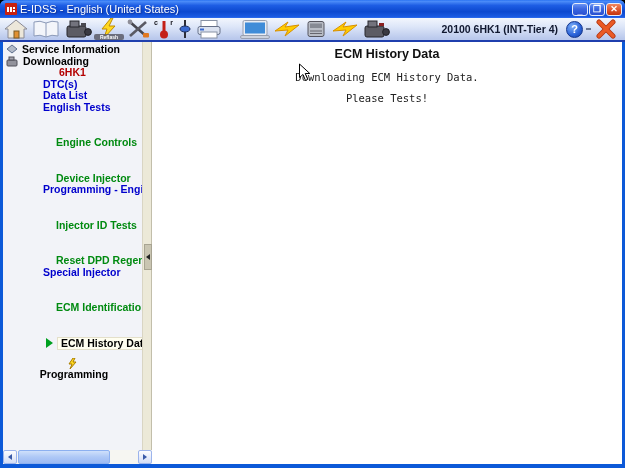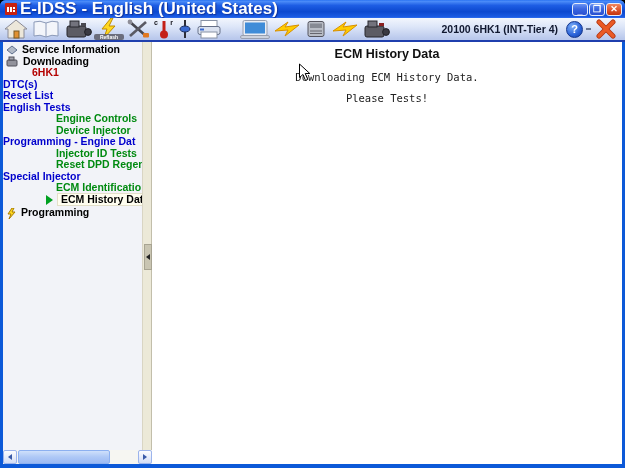--- a/index.html
+++ b/index.html
@@ -3,21 +3,21 @@
 <meta charset="utf-8">
 <style>
   html,body{margin:0;padding:0;width:625px;height:468px;overflow:hidden;
     font-family:"Liberation Sans",sans-serif;background:#000;}
   .window{position:absolute;inset:0;background:#0c59d8;border-radius:6px 6px 0 0;}
   
   .titlebar{position:absolute;top:0;left:0;right:0;height:18px;border-radius:6px 6px 0 0;
     background:linear-gradient(180deg,#2b73f2 0%,#4a8bf8 8%,#1d5de4 30%,#0c48cf 65%,#1a5ae2 92%,#2f6cee 100%);
     display:flex;align-items:center;padding:0 3px;box-sizing:border-box;}
   .appicon{width:12px;height:12px;margin:0 3px 0 2px;flex:none;}
-  .titletext{color:#fff;font-weight:bold;font-size:17px;text-shadow:1px 1px 1px #10339e;
+  .titletext{color:#fff;font-weight:normal;font-size:11px;text-shadow:1px 1px 1px #10339e;
     flex:1;white-space:nowrap;overflow:hidden;}
   .winbtn{width:16px;height:13px;margin-left:1px;border-radius:3px;border:1px solid #e6ecfa;
     display:flex;align-items:center;justify-content:center;color:#fff;font-size:9px;line-height:9px;
     font-weight:bold;box-sizing:border-box;flex:none;
     background:linear-gradient(180deg,#6a94f4 0%,#3a66e0 45%,#2a50d0 100%);}
   .winbtn.close{background:linear-gradient(180deg,#f0885e 0%,#e25c33 45%,#c43510 100%);}
   .winbtn span{transform:translateY(-0.5px);}
   .winbtn.min span{transform:translateY(2px);}
   
   .toolbar{position:absolute;top:18px;left:0;right:0;height:24px;box-sizing:border-box;
@@ -36,27 +36,27 @@
     background:radial-gradient(circle at 35% 30%,#7db0f8,#2a62d8 60%,#143f9e 100%);
     border:1px solid #12348c;color:#fff;font-weight:bold;font-size:11px;display:flex;
     align-items:center;justify-content:center;box-sizing:border-box;}
   .helpdash{width:5px;height:2px;background:#6a7690;margin-right:4px;flex:none;}
   .exitx{margin-right:4px;flex:none;}
   
   .bodyarea{position:absolute;top:42px;left:3px;right:3px;bottom:4px;background:#fff;}
   .sidebar{position:absolute;top:0;left:0;width:139px;bottom:14px;background:#f2f3f8;
     overflow:hidden;}
   .tree{position:absolute;top:2px;left:0;right:0;}
-  .trow{display:flex;align-items:flex-end;line-height:11.5px;height:11.5px;white-space:nowrap;
+  .trow{display:flex;align-items:center;line-height:11.5px;height:11.5px;white-space:nowrap;
     font-size:10.5px;font-weight:bold;}
-  .lvl0{padding-left:3px;} .lvl1{padding-left:29px;} .lvl2{} .lvl3{padding-left:53px;}
+  .lvl0{padding-left:3px;} .lvl1{padding-left:29px;} .lvl2{padding-left:40px;} .lvl3{padding-left:53px;margin-top:24px;}
   .lvl3.sel{padding-left:42px;}
-  .gap-before{margin-top:2px;}
+  .gap-before{margin-top:9px;flex-direction:column;}
   .ticon{display:inline-flex;align-items:center;margin-right:4px;flex:none;}
-  .c-root{color:#000;} .c-model{color:#b40000;} .c-cat{color:#0000cc;} .c-act{color:#008a10;}
+  .c-root{color:#000;} .c-model{color:#b40000;margin-left:27px;} .c-cat{color:#0000cc;} .c-act{color:#008a10;}
   .c-sel{color:#000;background:#fffef0;padding:0 3px;box-shadow:0 0 0 1px #e4e0ca;}
   
   .splitter{position:absolute;top:0;left:139px;width:10px;bottom:14px;background:#ece9d8;
     border-left:1px solid #d9d5c4;border-right:1px solid #c2beaa;box-sizing:border-box;}
   .splitgrip{position:absolute;top:202px;left:1px;width:6px;height:24px;background:#c9c5b2;
     border:1px solid #a8a492;display:flex;align-items:center;justify-content:center;}
   .splitarrow{width:0;height:0;border-top:3px solid transparent;border-bottom:3px solid transparent;
     border-right:4px solid #222;}
   
   .hscroll{position:absolute;left:0;bottom:0;width:149px;height:14px;background:#f3f2ec;
@@ -228,21 +228,21 @@
             </span>
           <span class="c-root">Downloading</span>
         </div>
         <div class="trow lvl1">
           <span class="c-model">6HK1</span>
         </div>
         <div class="trow lvl2">
           <span class="c-cat">DTC(s)</span>
         </div>
         <div class="trow lvl2">
-          <span class="c-cat">Reset List</span>
+          <span class="c-cat">Data List</span>
         </div>
         <div class="trow lvl2">
           <span class="c-cat">English Tests</span>
         </div>
         <div class="trow lvl3">
           <span class="c-act">Engine Controls</span>
         </div>
         <div class="trow lvl3">
           <span class="c-act">Device Injector</span>
         </div>

